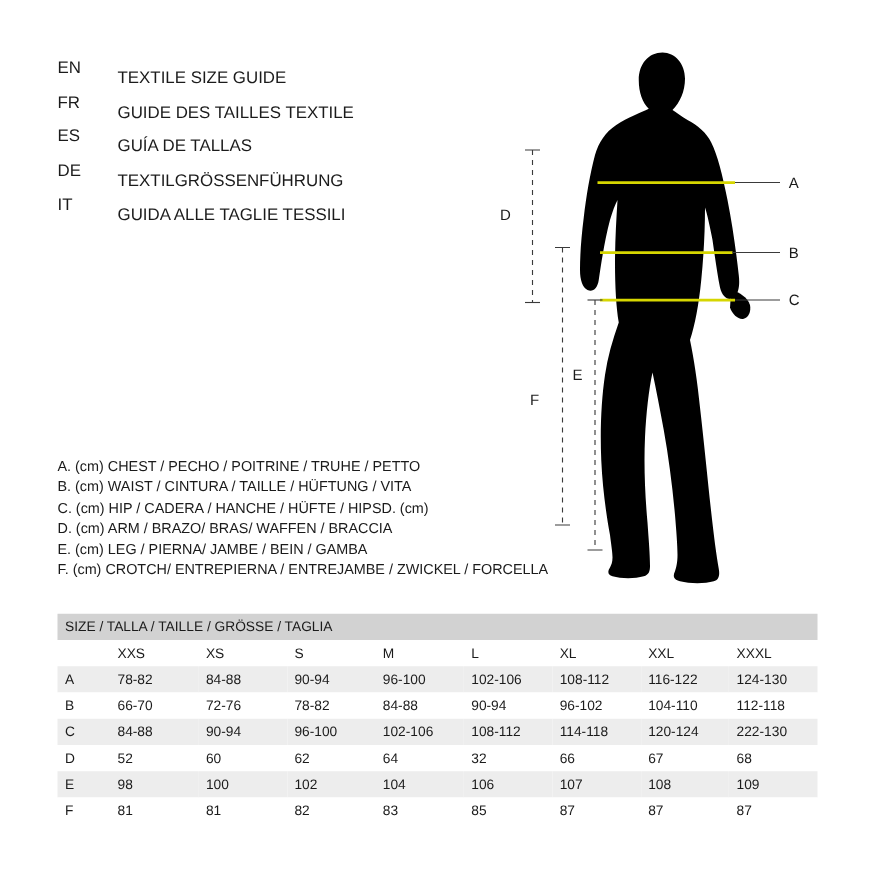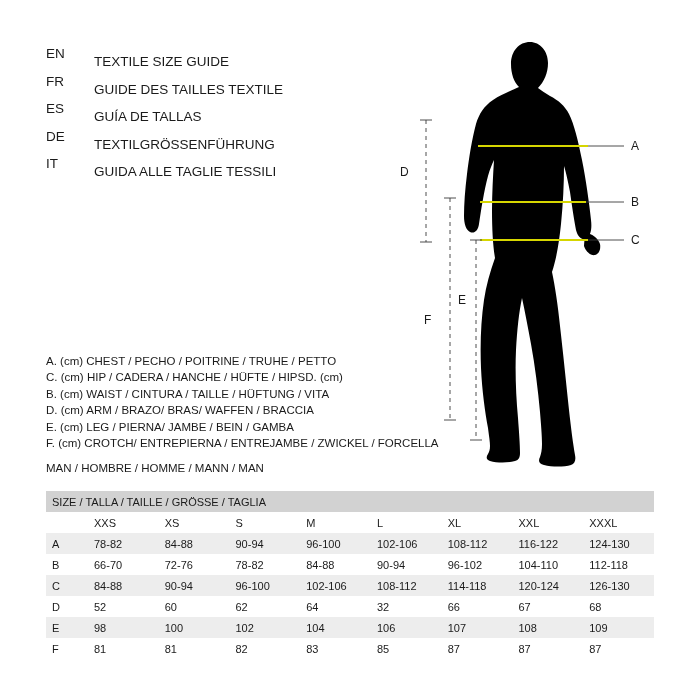--- a/index.html
+++ b/index.html
@@ -40,21 +40,21 @@
   }
   .lang-text {
     white-space: nowrap;
     margin-top: 8px;
   }
 
   
   .legend {
     position: absolute;
     left: 46px;
-    top: 353px;
+    top: 366px;
     font-size: 11.5px;
     line-height: 16.4px;
   }
   .legend div {
     white-space: nowrap;
   }
   .gender-line {
     position: absolute;
     left: 46px;
     top: 462px;
@@ -135,28 +135,27 @@
       <span class="lang-text">TEXTILGRÖSSENFÜHRUNG</span>
     </div>
     <div class="lang-row">
       <span class="lang-code">IT</span>
       <span class="lang-text">GUIDA ALLE TAGLIE TESSILI</span>
     </div>
   </div>
 
   <div class="legend">
     <div>A. (cm) CHEST / PECHO / POITRINE / TRUHE / PETTO</div>
+    <div>B. (cm) WAIST / CINTURA / TAILLE / HÜFTUNG / VITA</div>
     <div>C. (cm) HIP / CADERA / HANCHE / HÜFTE / HIPSD. (cm)</div>
-    <div>B. (cm) WAIST / CINTURA / TAILLE / HÜFTUNG / VITA</div>
     <div>D. (cm) ARM / BRAZO/ BRAS/ WAFFEN / BRACCIA</div>
     <div>E. (cm) LEG / PIERNA/ JAMBE / BEIN / GAMBA</div>
     <div>F. (cm) CROTCH/ ENTREPIERNA / ENTREJAMBE / ZWICKEL / FORCELLA</div>
   </div>
 
-  <div class="gender-line">MAN / HOMBRE / HOMME / MANN / MAN</div>
 
   <div class="figure-area">
     <svg width="300" height="450" viewBox="0 0 300 450" xmlns="http://www.w3.org/2000/svg">
 
       <g>
         <path fill="#000000" d="
           M 150 18
           C 139 18 131 27 131 40
           C 131 50 134 58 139 63
           C 133 66 122 70 113 76
@@ -306,21 +305,21 @@
 
         <tr class="row-alt">
           <td>C</td>
           <td>84-88</td>
           <td>90-94</td>
           <td>96-100</td>
           <td>102-106</td>
           <td>108-112</td>
           <td>114-118</td>
           <td>120-124</td>
-          <td>126-130</td>
+          <td>222-130</td>
         </tr>
 
         <tr class="row-plain">
           <td>D</td>
           <td>52</td>
           <td>60</td>
           <td>62</td>
           <td>64</td>
           <td>32</td>
           <td>66</td>

